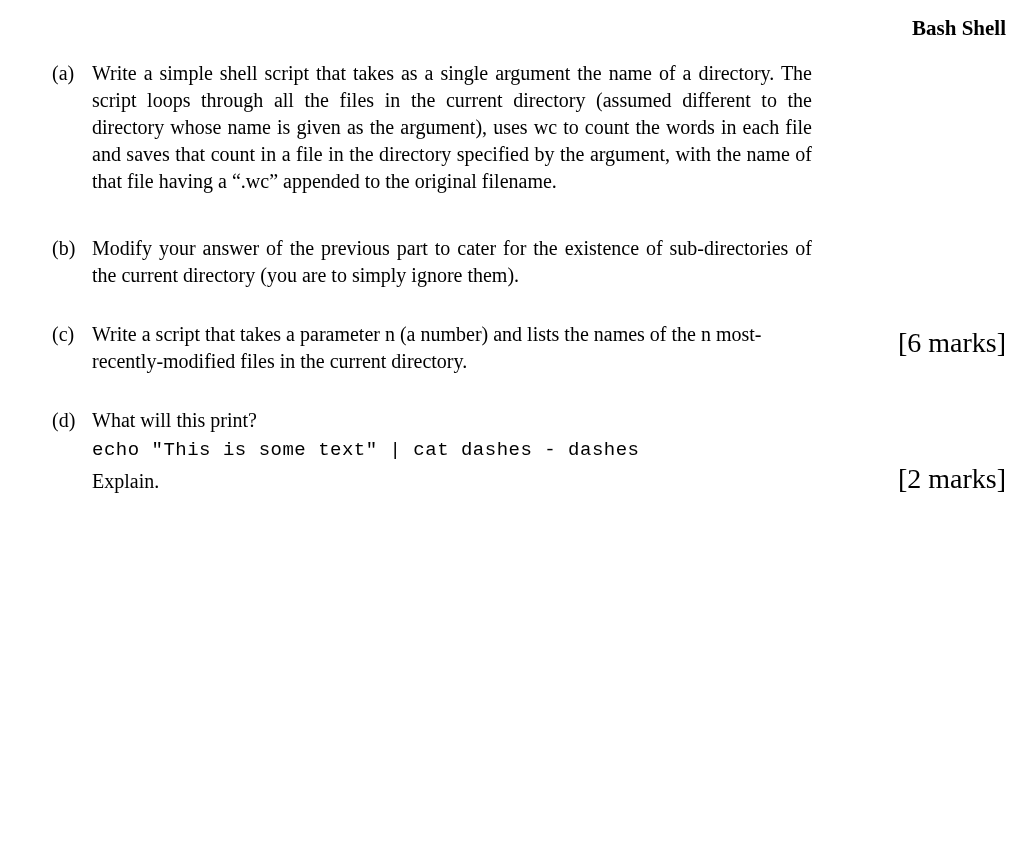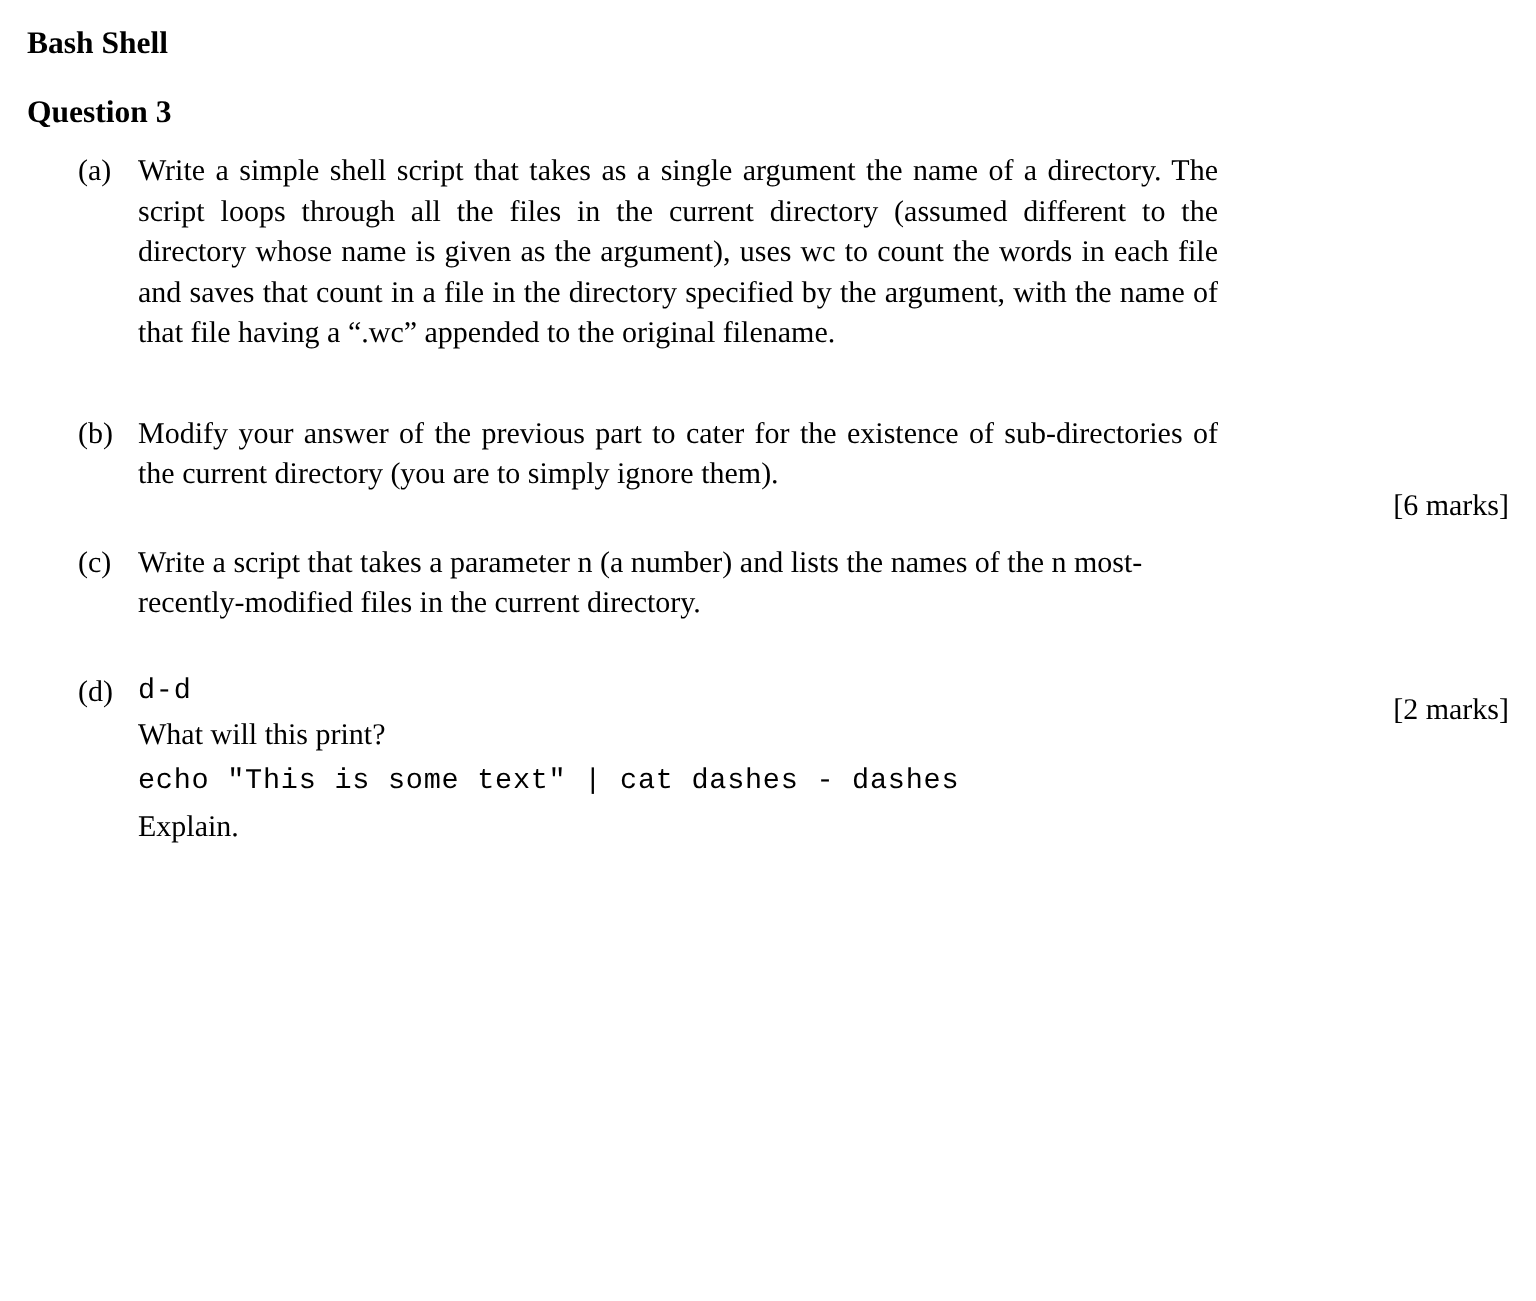--- a/index.html
+++ b/index.html
@@ -10,20 +10,21 @@
     margin: 0;
     padding: 14px 18px;
     width: 1024px;
     box-sizing: border-box;
     line-height: 1.35;
   }
   .section-title {
     font-weight: bold;
     font-size: 21px;
     margin-bottom: 18px;
+    text-align: right;
   }
   .question-title {
     font-weight: bold;
     font-size: 21px;
     margin-bottom: 12px;
   }
   .container {
     position: relative;
     width: 988px;
   }
@@ -44,41 +45,40 @@
   .justify {
     text-align: justify;
     text-justify: inter-word;
   }
   .para {
     margin-bottom: 4px;
   }
   .marks {
     position: absolute;
     right: 0;
-    font-size: 20px;
+    font-size: 28px;
   }
   .mono {
     font-family: 'Courier New', Courier, monospace;
     font-size: 19px;
     letter-spacing: 0.5px;
   }
   .gap-top {
     margin-top: 36px;
   }
   .gap-top-sm {
     margin-top: 28px;
   }
 </style>
 </head>
 <body>
 
 <div class="container">
 
   <div class="section-title">Bash Shell</div>
-  <div class="question-title">Question 3</div>
 
   <div class="parts">
 
     <div class="part">
       <div class="part-label">(a)</div>
       <div class="part-body">
         <div class="para justify">Write a simple shell script that takes as a single argument the name of a directory. The script loops through all the files in the current directory (assumed different to the directory whose name is given as the argument), uses wc to count the words in each file and saves that count in a file in the directory specified by the argument, with the name of that file having a “.wc” appended to the original filename.</div>
       </div>
     </div>
     <div class="marks" style="top:310px;">[6 marks]</div>
@@ -95,21 +95,20 @@
       <div class="part-label">(c)</div>
       <div class="part-body">
         <div class="para">Write a script that takes a parameter n (a number) and lists the names of the n most-recently-modified files in the current directory.</div>
       </div>
     </div>
     <div class="marks" style="top:588px;">[4 marks]</div>
 
     <div class="part gap-top-sm">
       <div class="part-label">(d)</div>
       <div class="part-body">
-        <div class="para mono">d-d</div>
         <div class="para">What will this print?</div>
         <div class="para mono">echo "This is some text" | cat dashes - dashes</div>
         <div class="para">Explain.</div>
       </div>
     </div>
     <div class="marks" style="top:822px;">[4 marks]</div>
 
   </div>
 
 </div>

